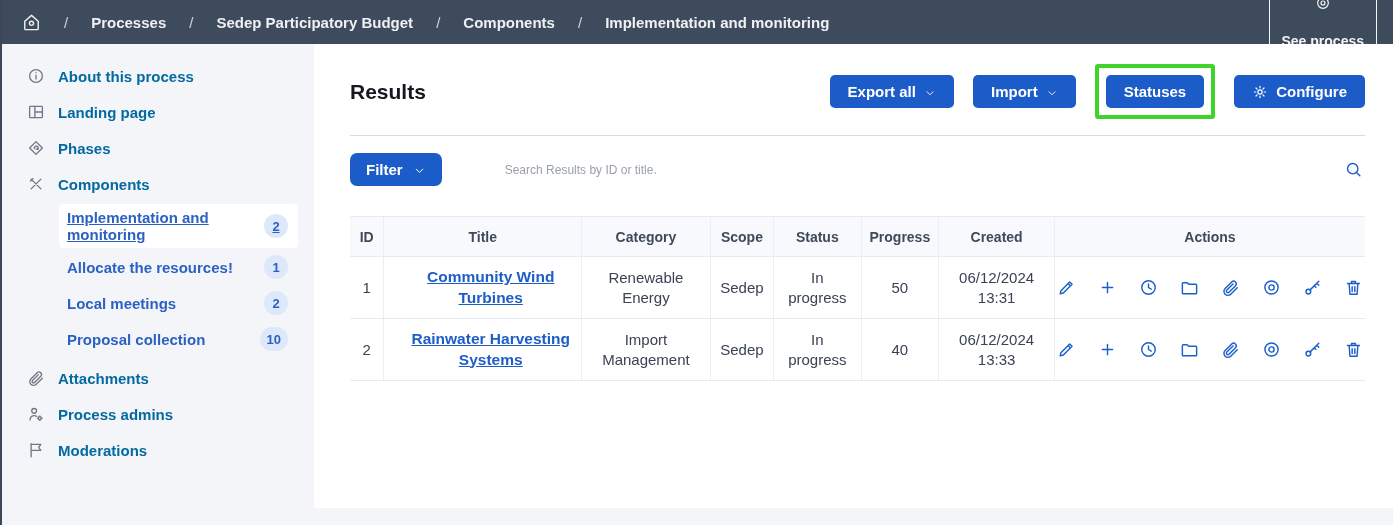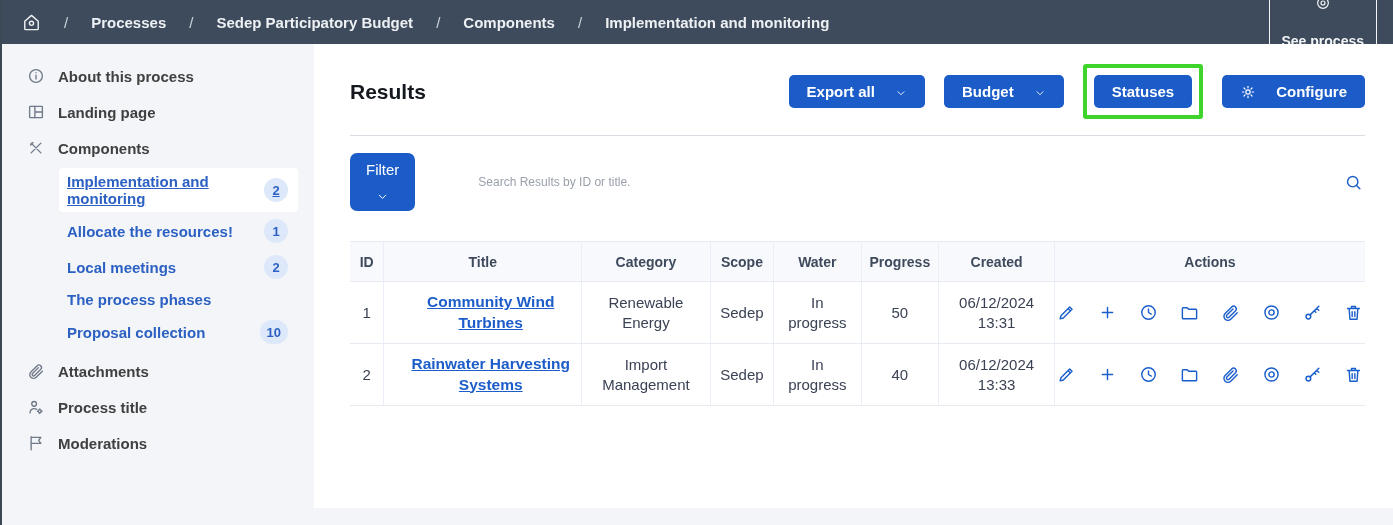--- a/index.html
+++ b/index.html
@@ -33,21 +33,21 @@
   
   .shell { display:flex; height:481px; }
   .sidebar { width:312px; flex:none; padding:14px 0 0 0; }
   .mainwrap { flex:1; }
   .main { background:#ffffff; height:464px; padding:20px 32px 0 36px; }
 
   
   .side-item {
     display:flex; align-items:center; gap:13px;
     padding:9px 16px 9px 25px; font-size:15px; font-weight:600;
-    color:#404040; cursor:pointer;
+    color:#0369a1; cursor:pointer;
   }
   .side-item .sic { color:#707988; flex:none; }
   .sub-list { padding:2px 16px 4px 57px; display:flex; flex-direction:column; gap:2px; }
   .sub-item {
     display:flex; align-items:center; justify-content:space-between;
     font-size:15px; font-weight:600; color:#2c61c3;
     padding:5px 10px 5px 8px; border-radius:4px; cursor:pointer;
   }
   .sub-item.active { background:#ffffff; }
   .sub-item.active .sub-label, .sub-item.active .badge { text-decoration:underline; font-weight:700; }
@@ -58,32 +58,32 @@
   }
   .badge:empty { display:none; }
 
   
   .main-head { display:flex; align-items:center; padding-bottom:16px; border-bottom:1px solid #d9dde3; }
   .page-title { font-size:21px; font-weight:700; color:#15181f; }
   .btn-row { margin-left:auto; display:flex; align-items:center; gap:19px; }
   .btn {
     background:#1b5cc8; color:#fff; border:none; border-radius:5px;
     font-family:inherit; font-size:15px; font-weight:700;
-    padding:8px 18px; display:flex; align-items:center; gap:20px; cursor:pointer;
+    padding:8px 18px; display:flex; align-items:center; gap:8px; cursor:pointer;
     white-space:nowrap;
   }
   .hl-box { border:4px solid #3fd42c; border-radius:3px; padding:7px; }
   .chev { margin-top:2px; }
 
   
   .filter-row { display:flex; align-items:center; margin-top:17px; }
   .btn-filter {
     background:#1b5cc8; color:#fff; border:none; border-radius:7px;
-    font-family:inherit; font-size:15px; font-weight:400;
-    padding:8px 16px; display:flex; align-items:center; gap:10px; cursor:pointer;flex-direction:column;
+    font-family:inherit; font-size:15px; font-weight:700;
+    padding:8px 16px; display:flex; align-items:center; gap:10px; cursor:pointer;
   }
   .search-input {
     flex:1; border:none; outline:none; margin-left:63px;
     font-family:inherit; font-size:12px; color:#3a4254; background:transparent;
   }
   .search-input::placeholder { color:#9aa1ab; }
   .search-btn { background:none; border:none; color:#1b5cc8; cursor:pointer; padding:2px; }
 
   
   table.results { width:1015px; border-collapse:collapse; margin-top:30px; border-top:1px solid #e7eaf0; }
@@ -227,64 +227,68 @@
       <span class="sic">
           <svg class="ic" width="18" height="18" viewBox="0 0 24 24">
             <use href="#sym-layout"></use>
           </svg>
         </span>
       <span>Landing page</span>
     </div>
     <div class="side-item">
       <span class="sic">
           <svg class="ic" width="18" height="18" viewBox="0 0 24 24">
+            <use href="#sym-phases"></use>
+          </svg>
+        </span>
+      <span>Phases</span>
+    </div>
+    <div class="side-item">
+      <span class="sic">
+          <svg class="ic" width="18" height="18" viewBox="0 0 24 24">
             <use href="#sym-tools"></use>
           </svg>
         </span>
       <span>Components</span>
     </div>
 
     <div class="sub-list">
       <div class="sub-item active">
         <span class="sub-label">Implementation and monitoring</span>
         <span class="badge">2</span>
       </div>
       <div class="sub-item">
         <span class="sub-label">Allocate the resources!</span>
         <span class="badge">1</span>
       </div>
       <div class="sub-item">
         <span class="sub-label">Local meetings</span>
         <span class="badge">2</span>
       </div>
       <div class="sub-item">
-        <span class="sub-label">The process phases</span>
-
-      </div>
-      <div class="sub-item">
         <span class="sub-label">Proposal collection</span>
         <span class="badge">10</span>
       </div>
     </div>
 
     <div class="side-item">
       <span class="sic">
           <svg class="ic" width="18" height="18" viewBox="0 0 24 24">
             <use href="#sym-clip"></use>
           </svg>
         </span>
       <span>Attachments</span>
     </div>
     <div class="side-item">
       <span class="sic">
           <svg class="ic" width="18" height="18" viewBox="0 0 24 24">
             <use href="#sym-admin"></use>
           </svg>
         </span>
-      <span>Process title</span>
+      <span>Process admins</span>
     </div>
     <div class="side-item">
       <span class="sic">
           <svg class="ic" width="18" height="18" viewBox="0 0 24 24">
             <use href="#sym-flag"></use>
           </svg>
         </span>
       <span>Moderations</span>
     </div>
   </aside>
@@ -297,21 +301,21 @@
         <div class="btn-row">
           <button class="btn">
             <span>Export all</span>
             <span class="chev">
                 <svg class="ic" width="12" height="12" viewBox="0 0 24 24" stroke-width="2.6">
                   <use href="#sym-chevron"></use>
                 </svg>
               </span>
           </button>
           <button class="btn">
-            <span>Budget</span>
+            <span>Import</span>
             <span class="chev">
                 <svg class="ic" width="12" height="12" viewBox="0 0 24 24" stroke-width="2.6">
                   <use href="#sym-chevron"></use>
                 </svg>
               </span>
           </button>
           <span class="hl-box">
             <button class="btn">
               <span>Statuses</span>
             </button>
@@ -354,21 +358,21 @@
             <col style="width:68px">
             <col style="width:123px">
             <col style="width:269px">
         </colgroup>
         <thead>
           <tr>
             <th>ID</th>
             <th class="c-title">Title</th>
             <th>Category</th>
             <th>Scope</th>
-            <th>Water</th>
+            <th>Status</th>
             <th>Progress</th>
             <th>Created</th>
             <th>Actions</th>
           </tr>
         </thead>
         <tbody>
           <tr>
             <td>1</td>
             <td class="c-title"><a class="title-link">Community Wind Turbines</a></td>
             <td class="c-cat">Renewable Energy</td>

